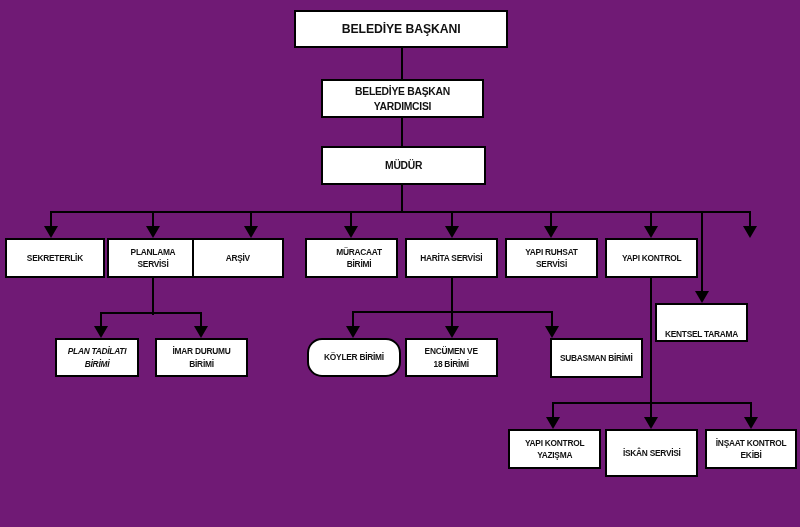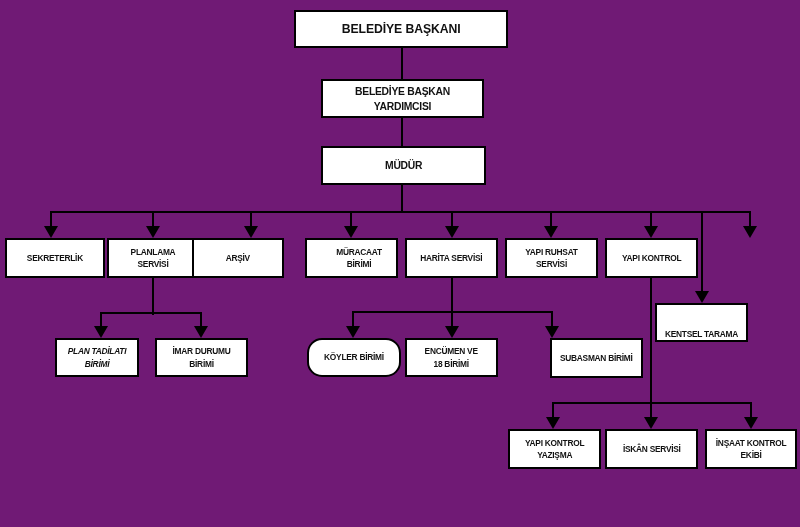--- a/index.html
+++ b/index.html
@@ -144,20 +144,20 @@
     <div class="node sm" style="left: 506px; top: 338px; width: 93px; height: 40px; margin-left: 44px;">
       <span class="label">SUBASMAN BİRİMİ</span>
     </div>
     <div class="node sm" style="left: 655px; top: 303px; width: 93px; height: 39px; align-items: flex-end;">
       <span class="label">KENTSEL TARAMA</span>
     </div>
     <div class="node sm" style="left: 508px; top: 429px; width: 93px; height: 40px;">
       <span class="label">YAPI KONTROL
 YAZIŞMA</span>
     </div>
-    <div class="node sm" style="left: 605px; top: 429px; width: 93px; height: 40px;">
+    <div class="node sm" style="left: 605px; top: 429px; width: 93px; height: 48px;">
       <span class="label">İSKÂN SERVİSİ</span>
     </div>
     <div class="node sm" style="left: 705px; top: 429px; width: 92px; height: 40px;">
       <span class="label">İNŞAAT KONTROL
 EKİBİ</span>
     </div>
   </div>
 
 </body></html>

